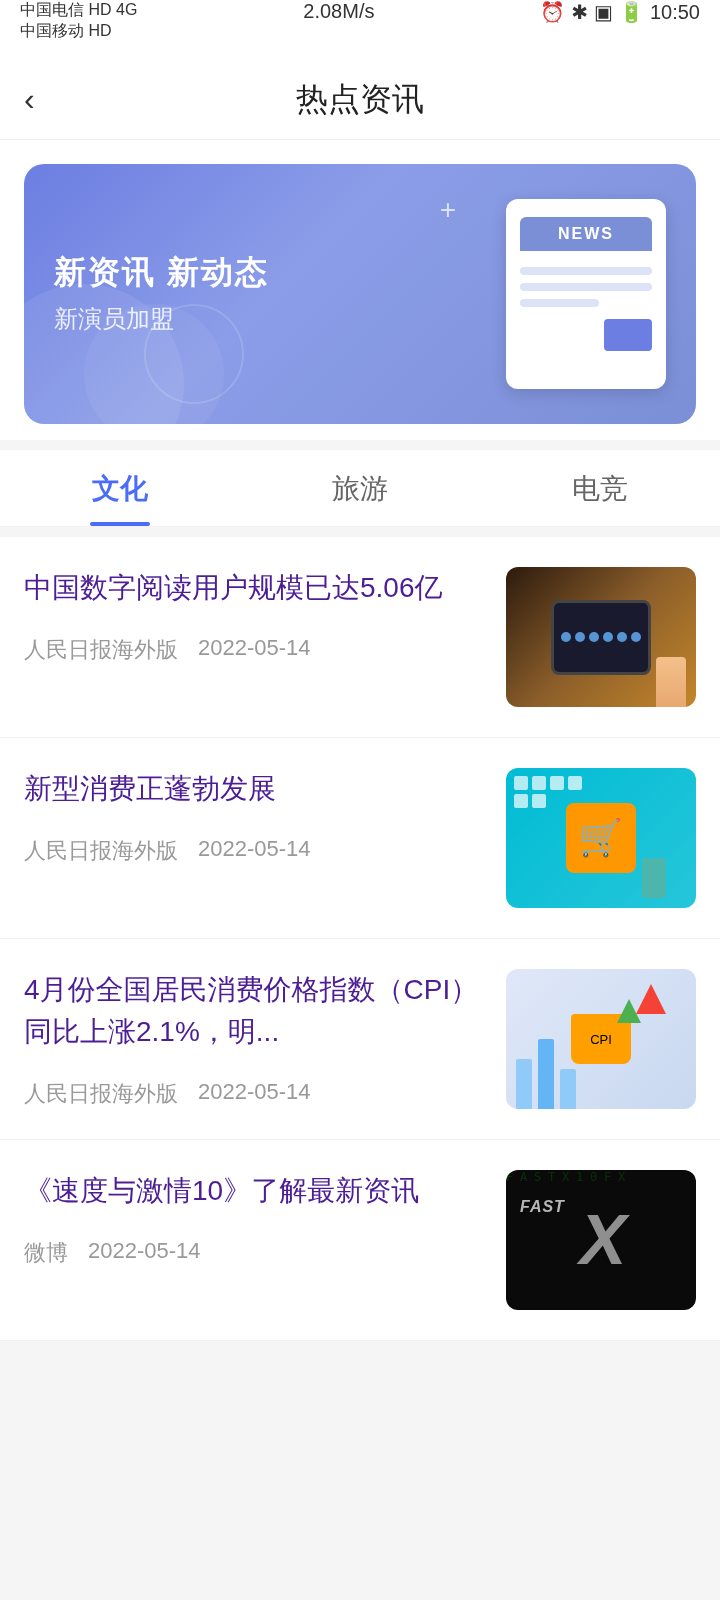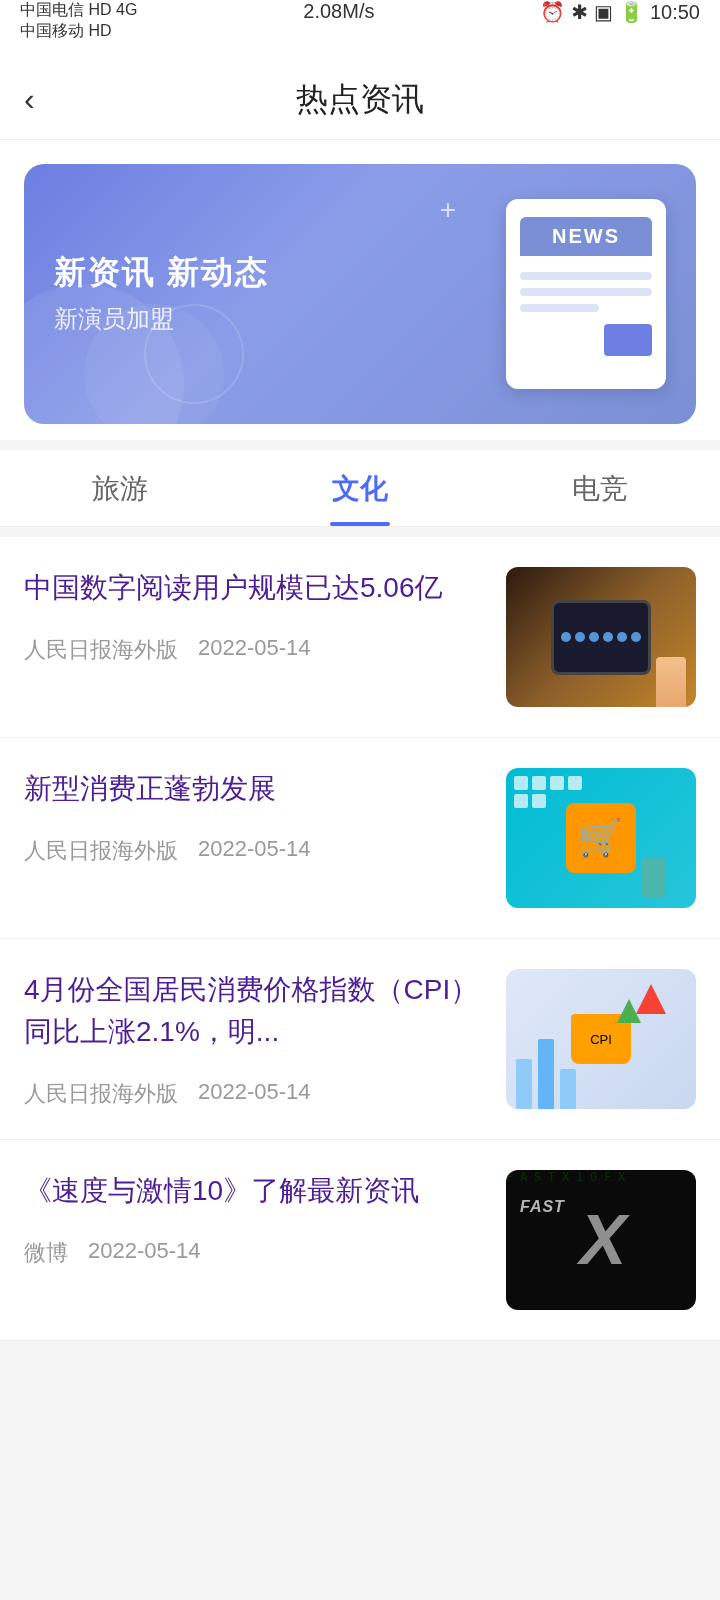--- a/index.html
+++ b/index.html
@@ -128,21 +128,21 @@
       padding: 18px 14px 14px;
       z-index: 2;
       box-shadow: 0 4px 16px rgba(0,0,0,0.15);
     }
     .news-card-header {
       background: #7b8fd6;
       width: 100%;
       text-align: center;
       padding: 8px 0;
       border-radius: 6px 6px 0 0;
-      font-size: 20px;
+      font-size: 16px;
       font-weight: 700;
       color: #fff;
       letter-spacing: 2px;
       margin-bottom: 16px;
     }
     .news-card-lines { width: 100%; }
     .news-card-line {
       height: 8px;
       background: #dde3f7;
       border-radius: 4px;
@@ -439,22 +439,22 @@
         <div class="news-card-line"></div>
         <div class="news-card-line short"></div>
       </div>
       <div class="news-card-accent"></div>
     </div>
     <div class="banner-x">✕</div>
   </div>
 </div>
 
 <div class="tabs-container">
+  <div class="tab-item active">文化</div>
   <div class="tab-item">旅游</div>
-  <div class="tab-item active">文化</div>
   <div class="tab-item">电竞</div>
 </div>
 
 <div class="news-list">
 
   <div class="news-item">
     <div class="news-text">
       <div class="news-headline">中国数字阅读用户规模已达5.06亿</div>
       <div class="news-meta">
         <span>人民日报海外版</span>

